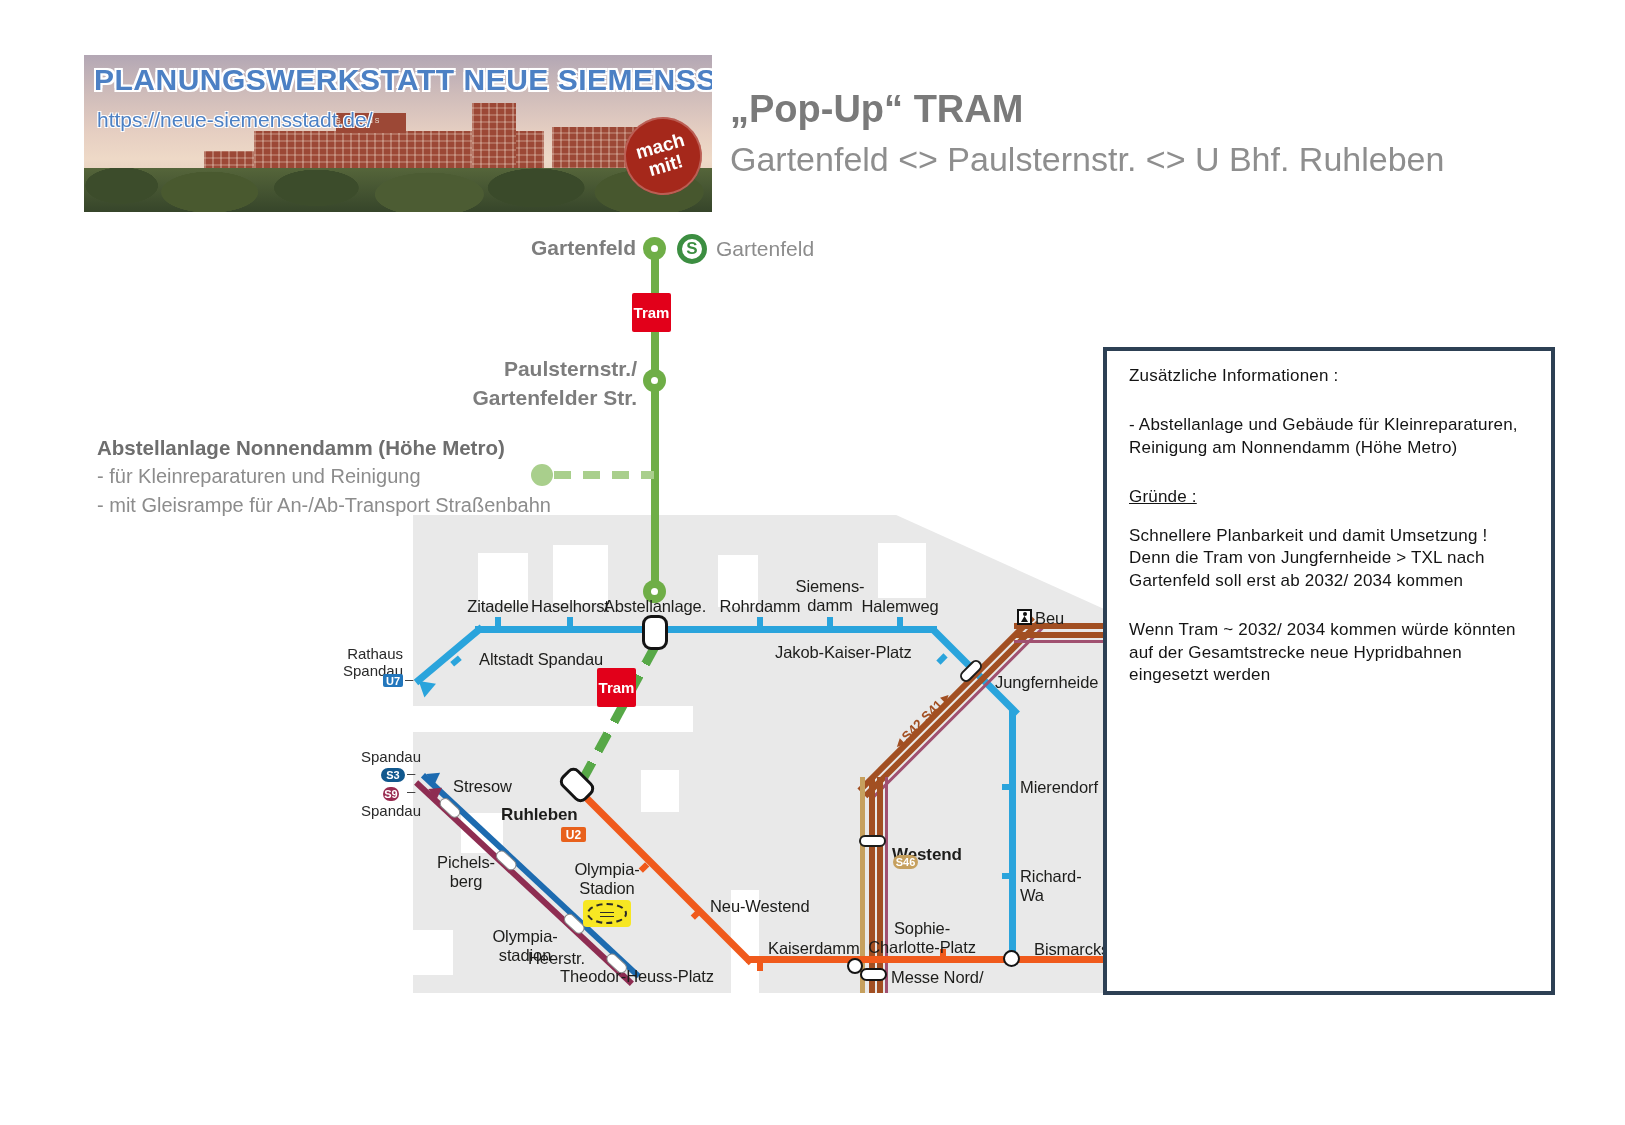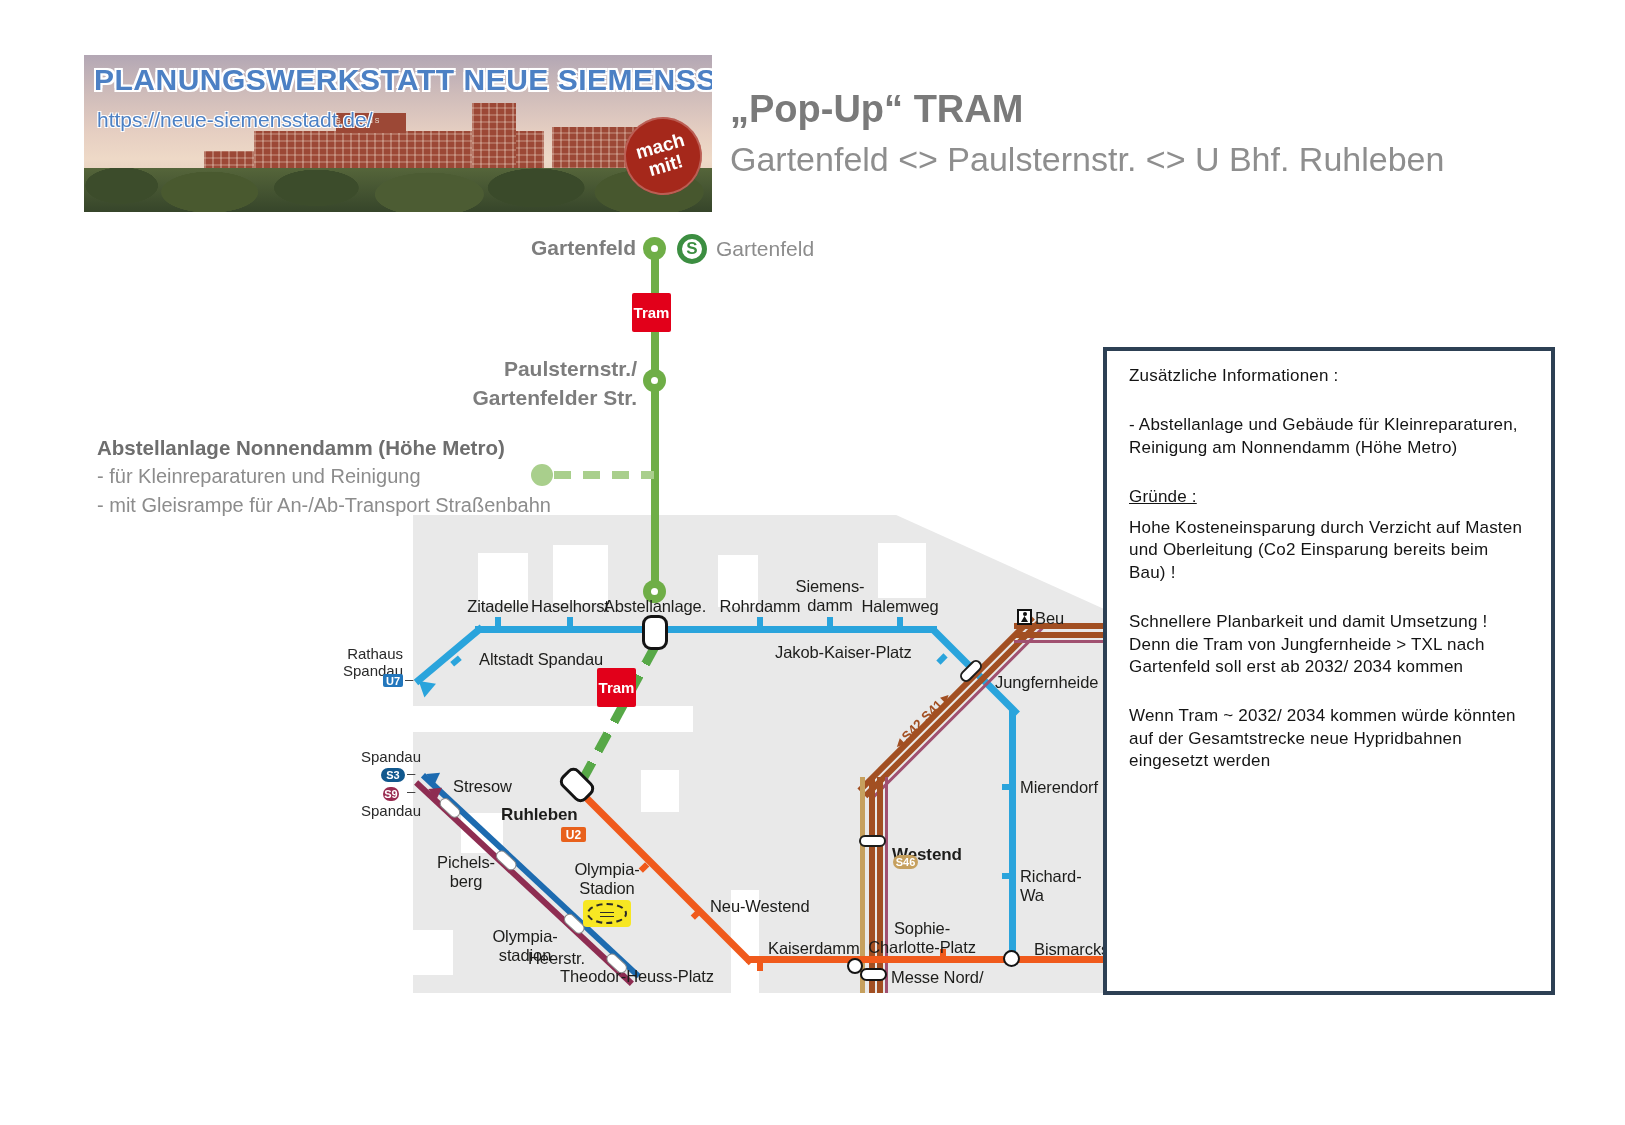--- a/index.html
+++ b/index.html
@@ -60,21 +60,21 @@
   .soval{position:absolute;width:24px;height:11px;background:#fff;border:2px solid #1d1d1b;
     border-radius:6px;box-sizing:border-box;z-index:5;}
   .gdash{background:repeating-linear-gradient(90deg,#57a847 0 20px,transparent 20px 33px);}
   .stripe{position:absolute;}
   .smalllabel{position:absolute;font-size:15px;color:#2a2a2a;line-height:1.12;white-space:pre-line;z-index:4;}
   
   .infobox{left:1103px;top:347px;width:452px;height:648px;background:#fff;
     border:4px solid #2d4054;box-sizing:border-box;z-index:10;padding:14px 20px 0 22px;}
   .infobox p{margin:0 0 27px 0;font-size:17px;line-height:1.32;color:#141414;
     white-space:pre-line;letter-spacing:.2px;}
-  .infobox p.nogap{margin-bottom:8px;}
+  .infobox p.nogap{margin-bottom:16px;}
   .uline{text-decoration:underline;}
 </style>
 </head>
 <body>
 
 <div class="abs banner">
   <div class="bldg" style="left:120px;top:96px;width:62px;height:36px;"></div>
   <div class="bldg" style="left:170px;top:76px;width:290px;height:60px;"></div>
   <div class="bldg" style="left:388px;top:48px;width:44px;height:90px;"></div>
   <div class="bldg" style="left:468px;top:72px;width:132px;height:56px;"></div>
@@ -240,22 +240,19 @@
 <div class="abs depot-dash" style="left:554px;top:471px;width:100px;height:8px;z-index:3;"></div>
 <div class="abs" style="left:97px;top:436px;font-size:20.5px;font-weight:bold;color:#6e6e6e;">Abstellanlage Nonnendamm (Höhe Metro)</div>
 <div class="abs" style="left:97px;top:465px;font-size:20px;color:#8c8c8c;">- für Kleinreparaturen und Reinigung</div>
 <div class="abs" style="left:97px;top:494px;font-size:20px;color:#8c8c8c;">- mit Gleisrampe für An-/Ab-Transport Straßenbahn</div>
 
 <div class="abs infobox">
   <p>Zusätzliche Informationen :</p>
   <p>- Abstellanlage und Gebäude für Kleinreparaturen,
 Reinigung am Nonnendamm (Höhe Metro)</p>
   <p class="nogap uline">Gründe :</p>
-  <p>Hohe Kosteneinsparung durch Verzicht auf Masten
-und Oberleitung (Co2 Einsparung bereits beim
-Bau) !</p>
   <p>Schnellere Planbarkeit und damit Umsetzung !
 Denn die Tram von Jungfernheide &gt; TXL nach
 Gartenfeld soll erst ab 2032/ 2034 kommen</p>
   <p>Wenn Tram ~ 2032/ 2034 kommen würde könnten
 auf der Gesamtstrecke neue Hypridbahnen
 eingesetzt werden</p>
 </div>
 
 </body></html>

